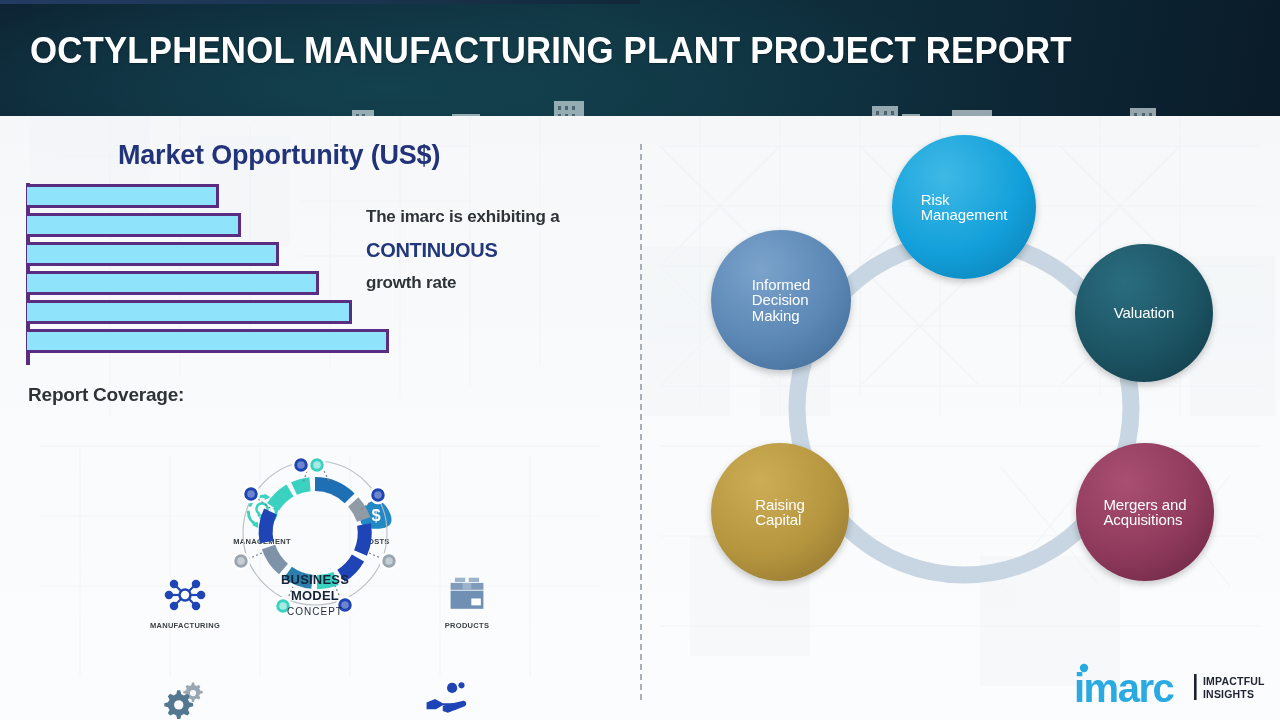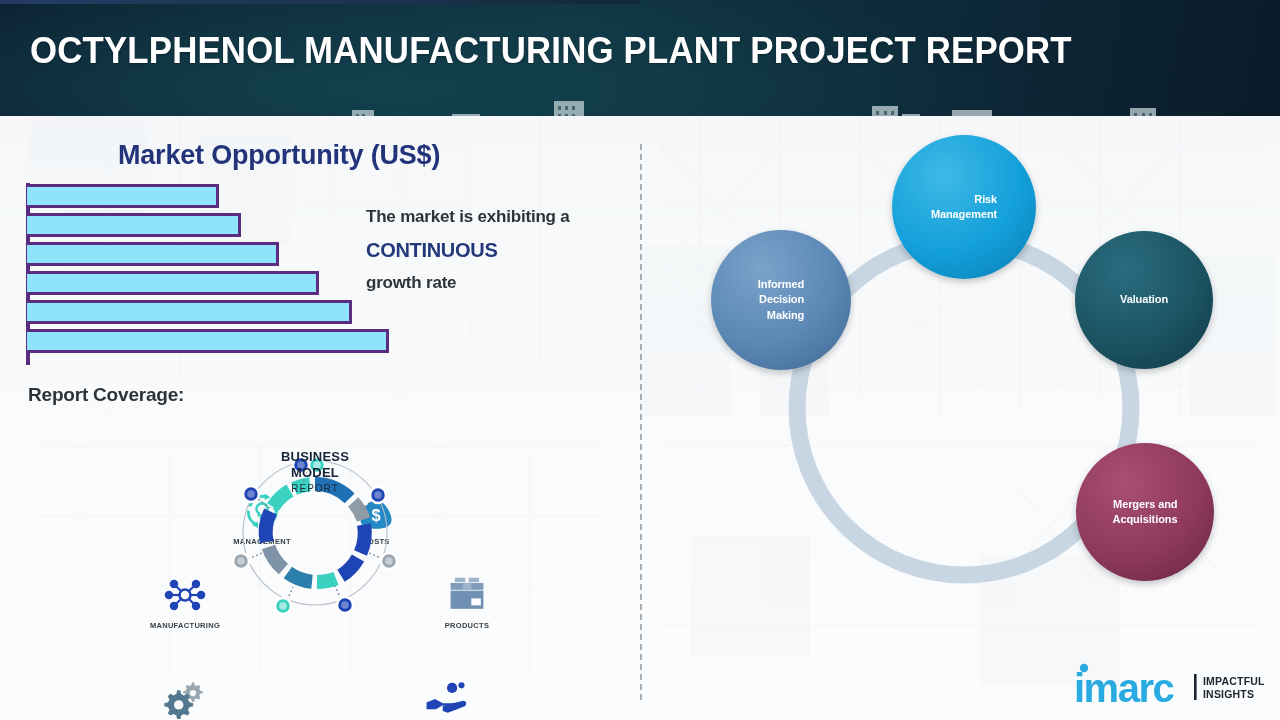--- a/index.html
+++ b/index.html
@@ -87,35 +87,35 @@
   }
 
   
   .cov-item { position:absolute; width:104px; text-align:center; }
   .cov-ico  { height:46px; display:flex; align-items:center; justify-content:center; }
   .cov-lbl  { margin-top:3px; font-size:7.5px; font-weight:700; color:#3a4146; letter-spacing:.3px; }
 
   #biz-wheel { position:absolute; left:231px; top:333px; width:168px; height:168px; }
   #biz-text  {
     position:absolute; left:231px; top:333px; width:168px; height:168px;
-    display:flex; flex-direction:column; align-items:center; justify-content:flex-start;
+    display:flex; flex-direction:column; align-items:center; justify-content:flex-end;
     pointer-events:none;
   }
   #biz-l1 { font-size:13px; font-weight:700; color:#16243a; letter-spacing:.2px; line-height:16px; }
   #biz-l2 { font-size:13px; font-weight:700; color:#16243a; letter-spacing:.2px; line-height:16px; }
   #biz-l3 { font-size:10px; font-weight:400; color:#1d2a3c; letter-spacing:1px; margin-top:2px; }
 
   
   #right-panel { position:absolute; left:640px; top:0; width:640px; height:604px; }
   #ring { position:absolute; left:0; top:0; width:640px; height:604px; }
 
   .node {
     position:absolute; border-radius:50%;
-    display:flex; align-items:center; justify-content:center; text-align:right;
-    color:#ffffff; font-weight:700; font-size:11px; line-height:15.5px;
+    display:flex; align-items:center; justify-content:center; text-align:left;
+    color:#ffffff; font-weight:400; font-size:15px; line-height:15.5px;
     letter-spacing:-.1px;
     box-shadow:0 3px 7px rgba(0,0,0,.22);
   }
   #node-center {
     position:absolute; border-radius:50%;
     display:flex; align-items:center; justify-content:center; text-align:center;
     color:#ffffff; font-weight:700; font-size:21px; line-height:27px;
     letter-spacing:-.3px;
     box-shadow:0 4px 12px rgba(0,0,0,.16);
   }
@@ -280,21 +280,21 @@
       <div id="bar-axis"></div>
       <div class="bar" style="top:1px;  width:192px;"></div>
       <div class="bar" style="top:30px; width:214px;"></div>
       <div class="bar" style="top:59px; width:252px;"></div>
       <div class="bar" style="top:88px; width:292px;"></div>
       <div class="bar" style="top:117px;width:325px;"></div>
       <div class="bar" style="top:146px;width:362px;"></div>
     </div>
 
     <div id="callout">
-      <div id="callout-line1">The market is exhibiting a</div>
+      <div id="callout-line1">The imarc is exhibiting a</div>
       <div id="callout-emph">CONTINUOUS</div>
       <div id="callout-line3">growth rate</div>
     </div>
 
     <div id="coverage-label">Report Coverage:</div>
 
     <div class="cov-item" style="left:210px; top:372px;">
       <div class="cov-ico">
         <svg width="42" height="42" viewBox="0 0 48 48">
           <g fill="none" stroke="#3ad1c0" stroke-width="3.4" stroke-linecap="round">
@@ -434,56 +434,63 @@
         <circle cx="10" cy="112" r="3.8" fill="#ffffff" opacity=".45"></circle>
         <circle cx="20" cy="45" r="8" fill="#1f44b5" stroke="#ffffff" stroke-width="2.5"></circle>
         <circle cx="20" cy="45" r="3.8" fill="#ffffff" opacity=".35"></circle>
         <circle cx="70" cy="16" r="8" fill="#1f44b5" stroke="#ffffff" stroke-width="2.5"></circle>
         <circle cx="70" cy="16" r="3.8" fill="#ffffff" opacity=".35"></circle>
       </g>
     </svg>
     <div id="biz-text">
       <div id="biz-l1">BUSINESS</div>
       <div id="biz-l2">MODEL</div>
-      <div id="biz-l3">REPORT</div>
+      <div id="biz-l3">CONCEPT</div>
     </div>
 
   </div>
 
   <div id="right-panel">
 
     <svg id="ring" viewBox="0 0 640 604">
       <circle cx="324" cy="292" r="167" fill="none" stroke="#c7d6e2" stroke-width="17"></circle>
     </svg>
 
 
     <div class="node" style="left:252px; top:19px; width:144px; height:144px;
                 background:radial-gradient(circle at 36% 28%, #3fb9e6 0%, #13a0da 55%, #0a7cb2 100%);">
       <div>
         <div>Risk</div>
         <div>Management</div>
       </div>
     </div>
 
-    <div class="node" style="left:435px; top:115px; width:138px; height:138px;
+    <div class="node" style="left:435px; top:128px; width:138px; height:138px;
                 background:radial-gradient(circle at 36% 28%, #2a6d80 0%, #1c5463 55%, #0f3846 100%);">
       <div>
         <div>Valuation</div>
       </div>
     </div>
 
     <div class="node" style="left:436px; top:327px; width:138px; height:138px;
                 background:radial-gradient(circle at 36% 28%, #a94f72 0%, #8f3a5c 55%, #66233f 100%);">
       <div>
         <div>Mergers and</div>
         <div>Acquisitions</div>
       </div>
     </div>
 
 
+    <div class="node" style="left:71px; top:327px; width:138px; height:138px;
+                background:radial-gradient(circle at 36% 28%, #cdad56 0%, #b5963f 55%, #8a6f2b 100%);">
+      <div>
+        <div>Raising</div>
+        <div>Capital</div>
+      </div>
+    </div>
 
     <div class="node" style="left:71px; top:114px; width:140px; height:140px;
                 background:radial-gradient(circle at 36% 28%, #7ba3cb 0%, #5b87b5 55%, #3f6791 100%);">
       <div>
         <div>Informed</div>
         <div>Decision</div>
         <div>Making</div>
       </div>
     </div>
 

